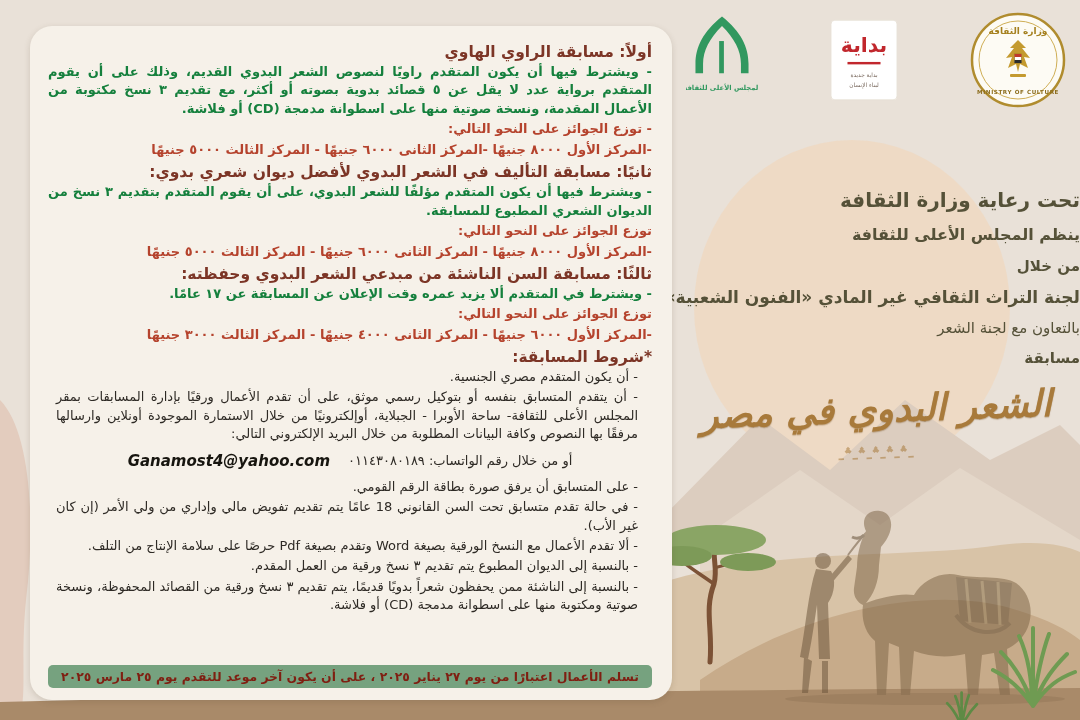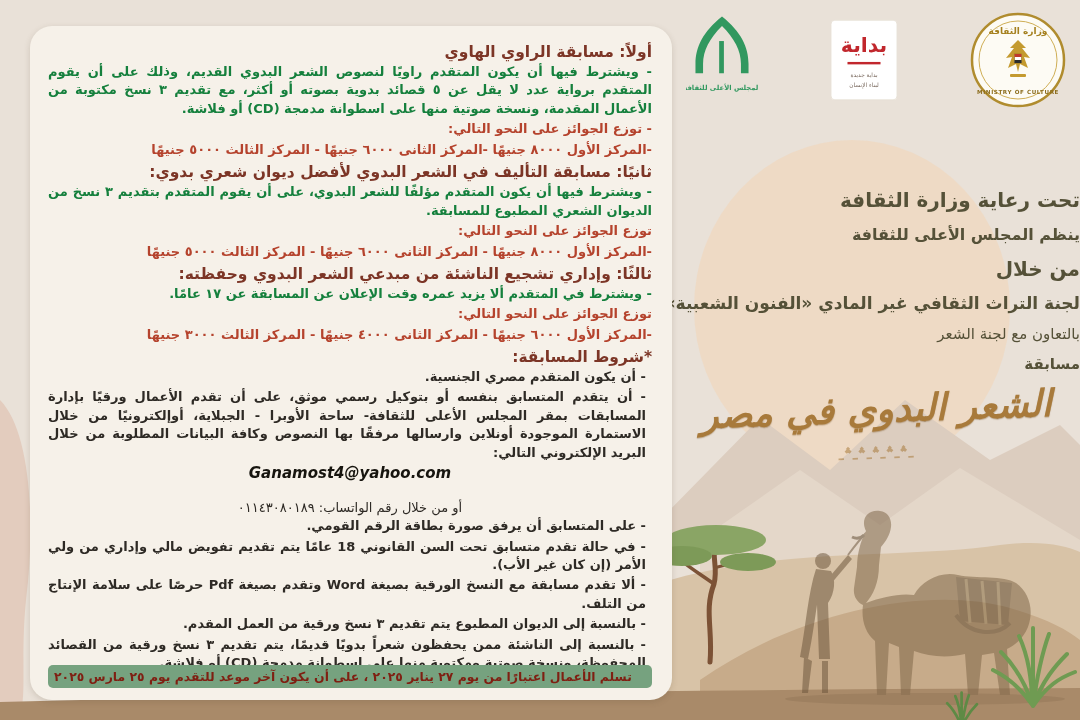--- a/index.html
+++ b/index.html
@@ -11,40 +11,40 @@
   .panel{
     position:absolute;left:30px;top:26px;width:642px;height:674px;z-index:3;
     background:#f6f1e9;border-radius:22px;box-shadow:0 2px 6px rgba(90,70,50,.18);
     box-sizing:border-box;padding:14px 20px 12px 18px;
     direction:rtl;display:flex;flex-direction:column;
   }
   .panel-content{flex:1;overflow:hidden;}
   .sec-title{color:#7c3526;font-weight:bold;font-size:15.5px;margin:3px 0 2px;}
   .body-text{color:#15803d;font-weight:bold;font-size:13px;line-height:1.42;margin:1px 0;text-align:justify;}
   .red-line{color:#b5432d;font-weight:bold;font-size:13px;line-height:1.45;margin:2px 0;}
-  .cond-item{color:#2e2a25;font-weight:bold;font-size:13px;line-height:1.42;margin:2px 0;text-align:justify;padding-right:6px;}
-  .email-row{display:flex;direction:ltr;justify-content:center;align-items:center;gap:18px;margin:2px 0;flex-direction:column;}
+  .cond-item{color:#2e2a25;font-weight:normal;font-size:13px;line-height:1.42;margin:2px 8px;text-align:justify;padding-right:6px;}
+  .email-row{display:flex;direction:ltr;justify-content:center;align-items:center;gap:18px;margin:8px 0;}
   .email-text{font-style:italic;font-weight:bold;font-size:15px;color:#17150f;}
   .whatsapp-text{direction:rtl;font-weight:normal;font-size:13px;color:#2e2a25;}
   .deadline-bar{
     margin-top:auto;background:#76a27f;border-radius:5px;padding:4px 6px;
-    color:#7f1f12;font-weight:bold;font-size:12.4px;text-align:left;
+    color:#7f1f12;font-weight:bold;font-size:12.4px;text-align:center;
     white-space:nowrap;overflow:hidden;letter-spacing:-0.3px;
   }
 
   
   .side{position:absolute;left:672px;top:0;width:408px;height:720px;z-index:2;}
   .logos{position:absolute;top:8px;left:14px;right:14px;height:104px;
          display:flex;justify-content:space-between;align-items:center;direction:ltr;}
   .logo{display:flex;flex-direction:column;align-items:center;}
 
   .patronage{position:absolute;top:158px;left:0;width:100%;text-align:right;color:#555138;direction:rtl;margin-top:30px;}
   .pat-1{font-size:20px;font-weight:bold;margin:0 0 13px;}
   .pat-2{font-size:16px;font-weight:bold;margin:0 0 13px;}
-  .pat-3{font-size:20px;font-weight:bold;margin:0 0 12px;}
+  .pat-3{font-size:15px;font-weight:bold;margin:0 0 12px;}
   .pat-4{font-size:17px;font-weight:bold;margin:0 0 12px;white-space:nowrap;}
   .pat-5{font-size:15px;font-weight:normal;margin:0 0 12px;}
   .pat-6{font-size:15px;font-weight:bold;margin:0;}
 
   .callig{
     position:absolute;top:388px;left:0;width:100%;text-align:center;direction:rtl;
     color:#a87a3b;font-size:37px;font-weight:bold;font-style:italic;
     transform:rotate(-2deg);text-shadow:0 1px 1px rgba(120,80,30,.35);
     letter-spacing:-1px;
   }
@@ -184,37 +184,37 @@
       <div class="sec-title">أولاً: مسابقة الراوي الهاوي</div>
       <div class="body-text">- ويشترط فيها أن يكون المتقدم راويًا لنصوص الشعر البدوي القديم، وذلك على أن يقوم المتقدم برواية عدد لا يقل عن ٥ قصائد بدوية بصوته أو أكثر، مع تقديم ٣ نسخ مكتوبة من الأعمال المقدمة، ونسخة صوتية منها على اسطوانة مدمجة (CD) أو فلاشة.</div>
       <div class="red-line">- توزع الجوائز على النحو التالي:</div>
       <div class="red-line">-المركز الأول ٨٠٠٠ جنيهًا    -المركز الثانى ٦٠٠٠ جنيهًا   - المركز الثالث ٥٠٠٠ جنيهًا</div>
 
       <div class="sec-title">ثانيًا: مسابقة التأليف في الشعر البدوي لأفضل ديوان شعري بدوي:</div>
       <div class="body-text">- ويشترط فيها أن يكون المتقدم مؤلفًا للشعر البدوي، على أن يقوم المتقدم بتقديم ٣ نسخ من الديوان الشعري المطبوع للمسابقة.</div>
       <div class="red-line">توزع الجوائز على النحو التالي:</div>
       <div class="red-line">-المركز الأول ٨٠٠٠ جنيهًا    - المركز الثانى ٦٠٠٠ جنيهًا   - المركز الثالث ٥٠٠٠ جنيهًا</div>
 
-      <div class="sec-title">ثالثًا: وإداري تشجيع الناشئة من مبدعي الشعر البدوي وحفظته:</div>
+      <div class="sec-title">ثالثًا: مسابقة السن الناشئة من مبدعي الشعر البدوي وحفظته:</div>
       <div class="body-text">- ويشترط في المتقدم ألا يزيد عمره وقت الإعلان عن المسابقة عن ١٧ عامًا.</div>
       <div class="red-line">توزع الجوائز على النحو التالي:</div>
       <div class="red-line">-المركز الأول ٦٠٠٠ جنيهًا    - المركز الثانى ٤٠٠٠ جنيهًا   - المركز الثالث ٣٠٠٠ جنيهًا</div>
 
       <div class="sec-title">*شروط المسابقة:</div>
       <div class="cond-item">-  أن يكون المتقدم مصري الجنسية.</div>
       <div class="cond-item">-  أن يتقدم المتسابق بنفسه أو بتوكيل رسمي موثق، على أن تقدم الأعمال ورقيًا بإدارة المسابقات بمقر المجلس الأعلى للثقافة- ساحة الأوبرا - الجبلاية، أوإلكترونيًا من خلال الاستمارة الموجودة أونلاين وارسالها مرفقًا بها النصوص وكافة البيانات المطلوبة من خلال البريد الإلكتروني التالي:</div>
 
       <div class="email-row">
         <span class="email-text">Ganamost4@yahoo.com</span>
         <span class="whatsapp-text">أو من خلال رقم الواتساب: ٠١١٤٣٠٨٠١٨٩</span>
       </div>
 
       <div class="cond-item">-  على المتسابق أن يرفق صورة بطاقة الرقم القومي.</div>
       <div class="cond-item">-  في حالة تقدم متسابق تحت السن القانوني 18 عامًا يتم تقديم تفويض مالي وإداري من ولي الأمر (إن كان غير الأب).</div>
-      <div class="cond-item">-  ألا تقدم مسابقة مع النسخ الورقية بصيغة Word  وتقدم بصيغة Pdf حرصًا على سلامة الإنتاج من التلف.</div>
+      <div class="cond-item">-  ألا تقدم الأعمال مع النسخ الورقية بصيغة Word  وتقدم بصيغة Pdf حرصًا على سلامة الإنتاج من التلف.</div>
       <div class="cond-item">-  بالنسبة إلى الديوان المطبوع يتم تقديم ٣ نسخ ورقية من العمل المقدم.</div>
       <div class="cond-item">-  بالنسبة إلى الناشئة ممن يحفظون شعراً بدويًا قديمًا، يتم تقديم ٣ نسخ ورقية من القصائد المحفوظة، ونسخة صوتية ومكتوبة منها على اسطوانة مدمجة (CD)  أو فلاشة.</div>
     </div>
 
     <div class="deadline-bar">تسلم الأعمال اعتبارًا من يوم ٢٧ يناير ٢٠٢٥ ، على أن يكون آخر موعد للتقدم يوم ٢٥ مارس ٢٠٢٥</div>
   </div>
 
 </div>
 
 </body></html>

